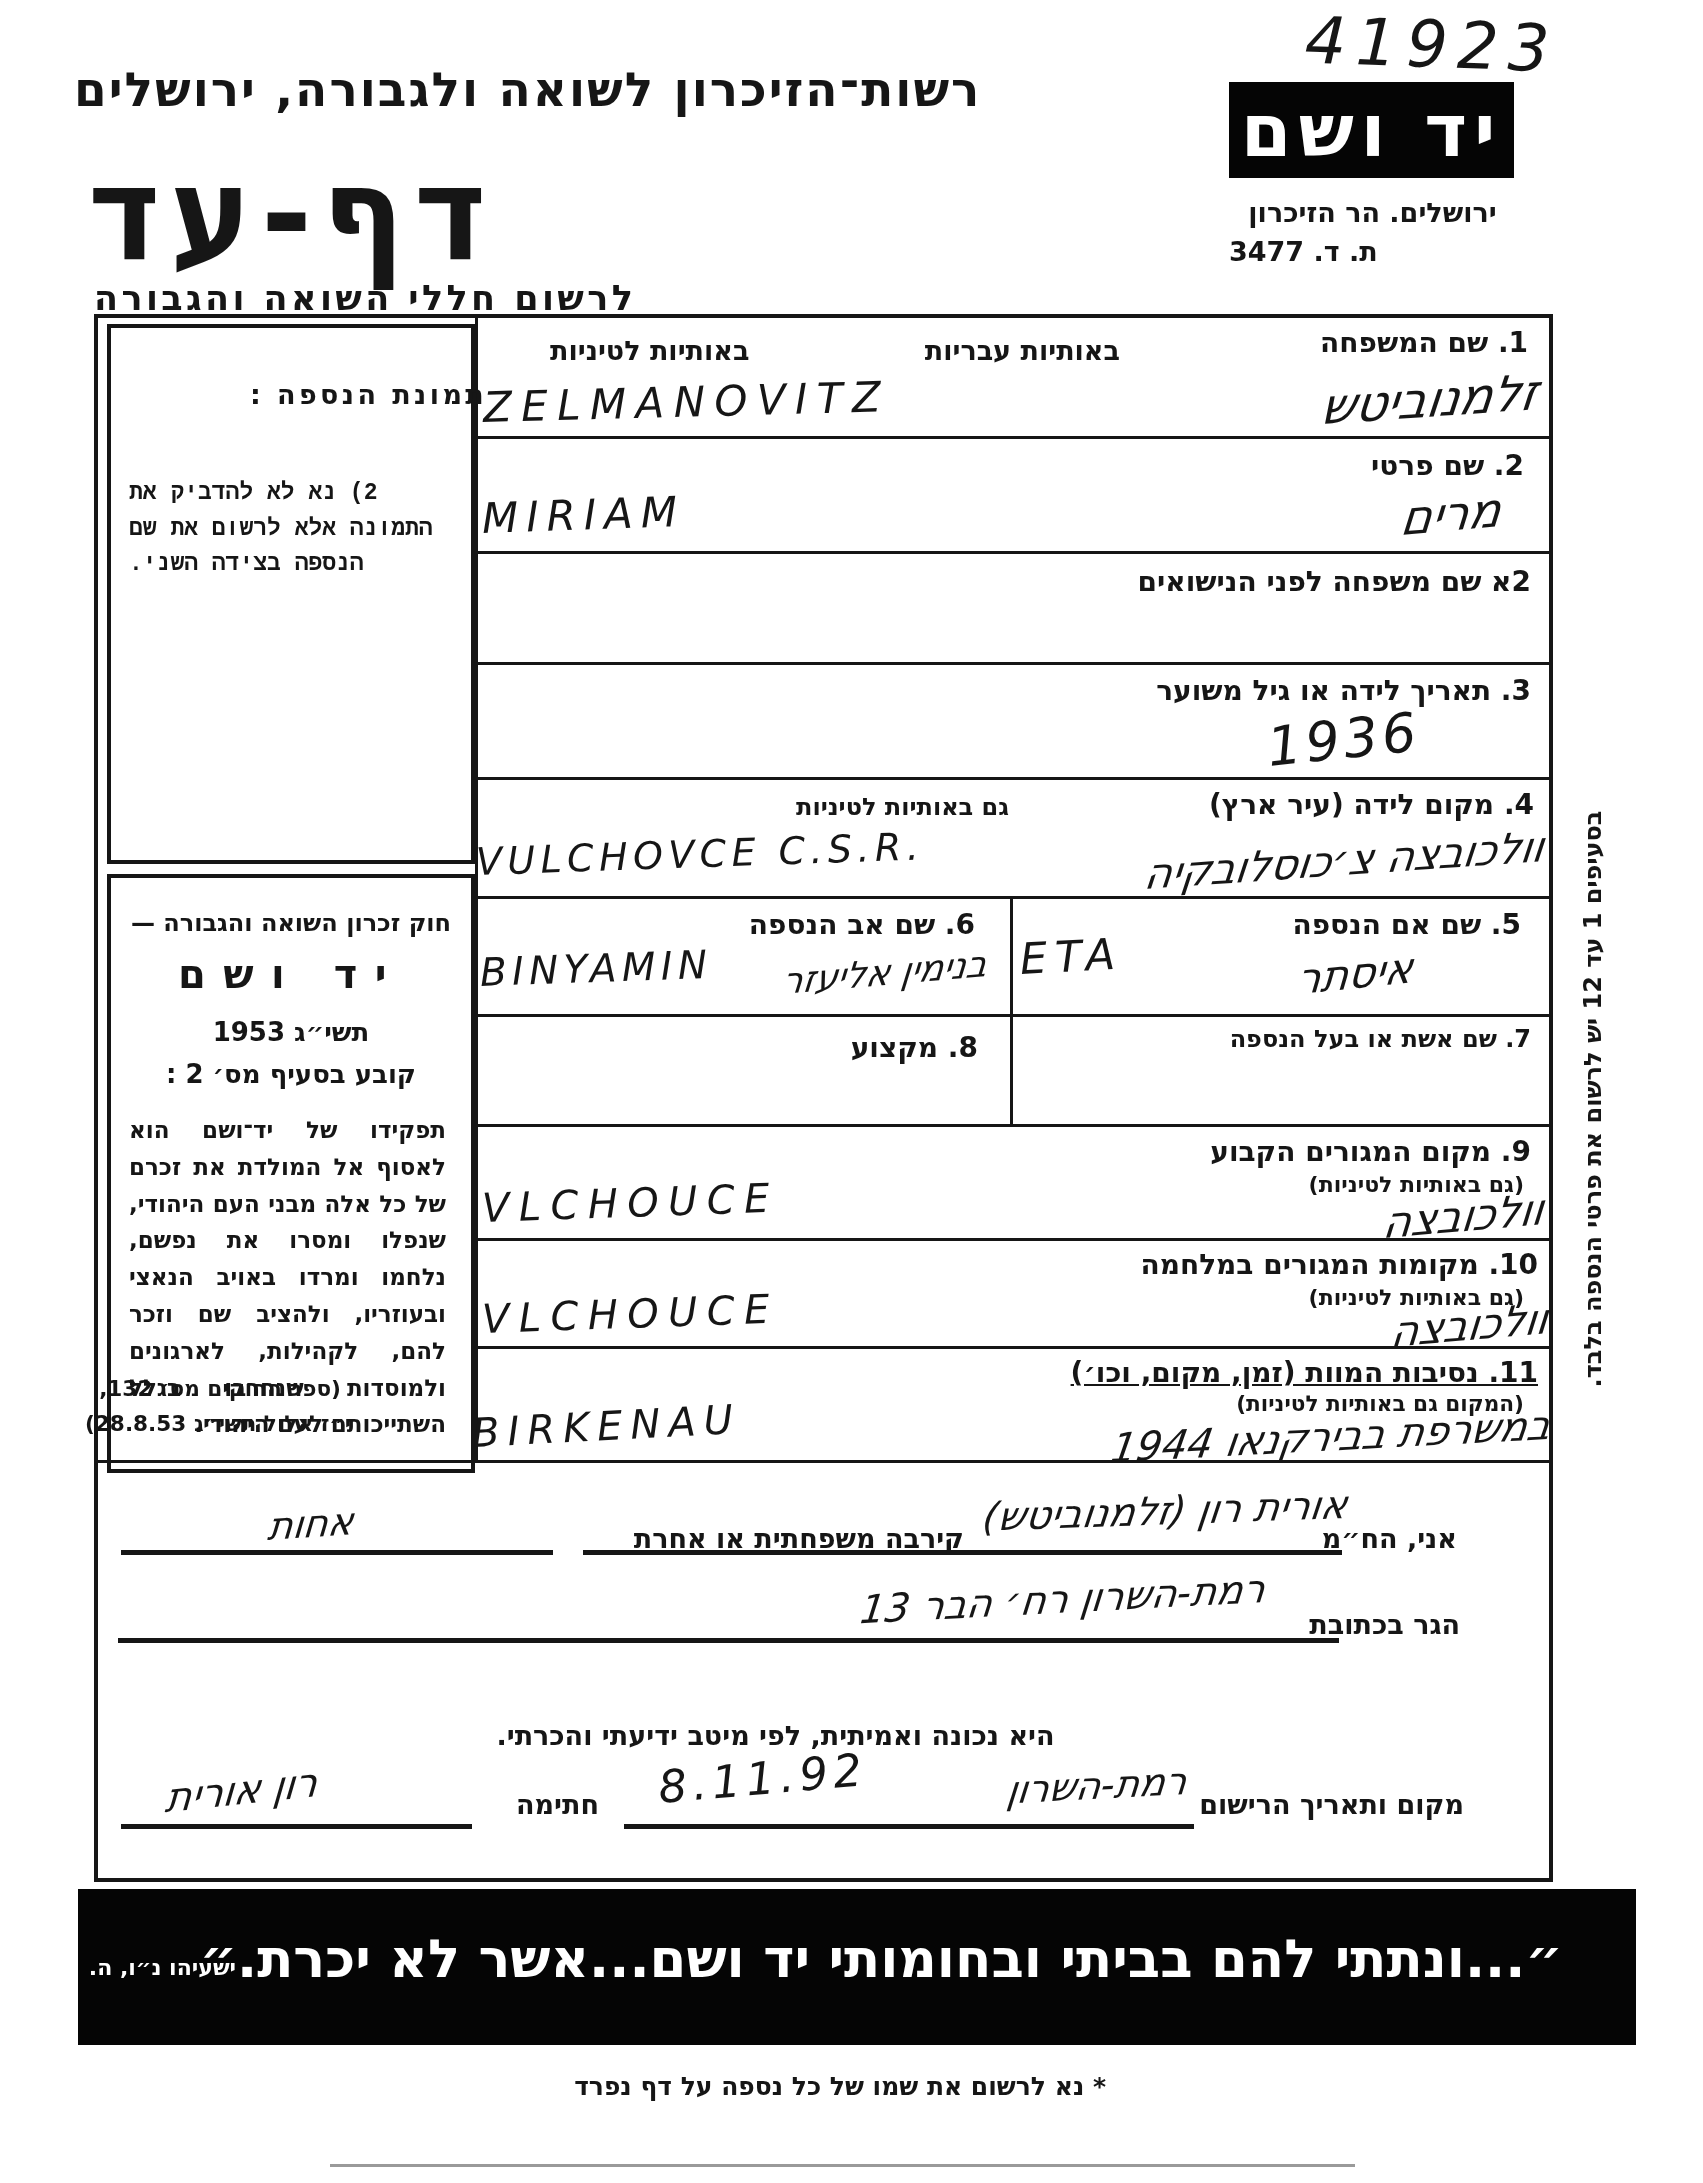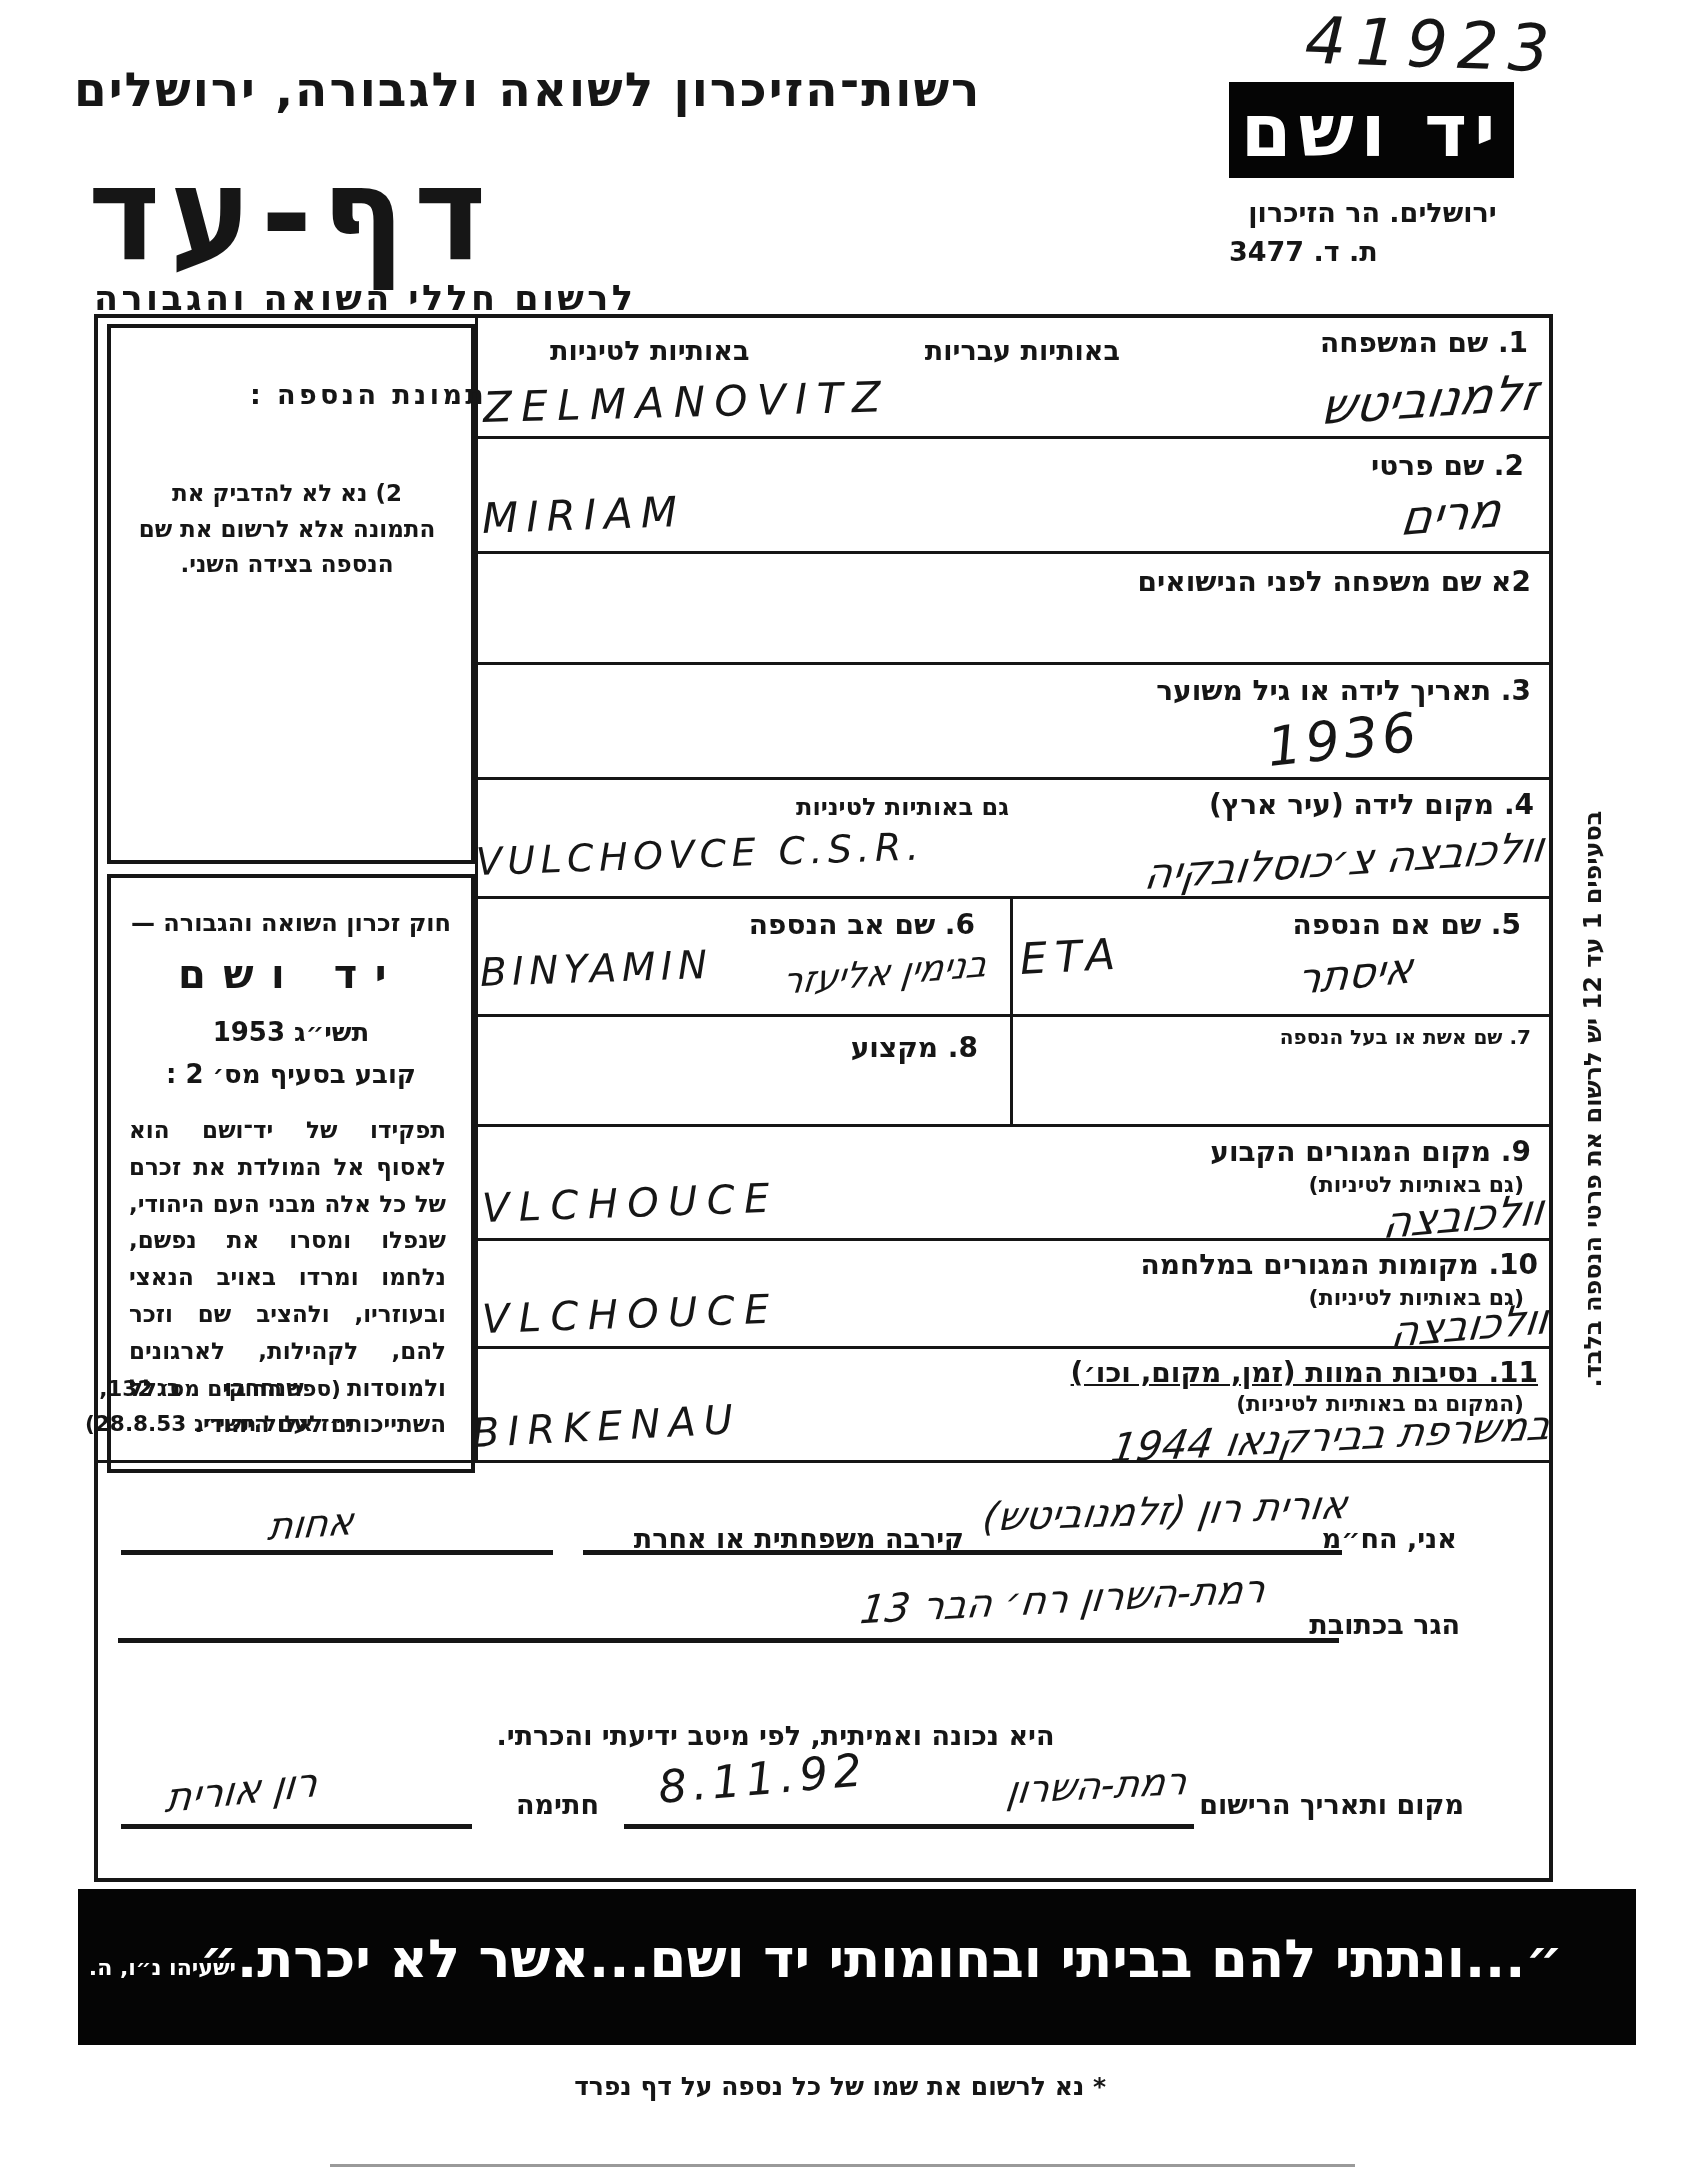--- a/index.html
+++ b/index.html
@@ -44,21 +44,21 @@
   <div class="abs nw" style="left:1229px;top:197px;width:287px;text-align:center;font-size:27px;font-weight:bold;">ירושלים. הר הזיכרון</div>
   <div class="abs nw" style="left:1229px;top:236px;width:287px;text-align:left;font-size:27px;font-weight:bold;padding-left:0px;box-sizing:border-box;">ת. ד. 3477</div>
 
   <div class="abs outer" style="left:94px;top:314px;width:1459px;height:1568px;"></div>
 
   <div class="abs vline" style="left:475px;top:314px;height:1148px;"></div>
 
   <div class="abs box" style="left:107px;top:324px;width:368px;height:540px;"></div>
 
   <div class="abs nw" style="left:250px;top:379px;font-size:27px;font-weight:600;letter-spacing:3.4px;">תמונת הנספה :</div>
-  <div class="abs" style="left:129px;top:476px;width:316px;font-size:23px;font-weight:bold;line-height:1.55;text-align:center;">2) נא לא להדביק את התמונה אלא לרשום את שם הנספה בצידה השני.</div>
+  <div class="abs" style="left:129px;top:476px;width:316px;font-size:23px;font-weight:bold;line-height:1.55;text-align:left;font-family:Liberation Mono, monospace;">2) נא לא להדביק את התמונה אלא לרשום את שם הנספה בצידה השני.</div>
 
   <div class="abs box" style="left:107px;top:874px;width:368px;height:599px;"></div>
   <div class="abs nw" style="left:107px;top:909px;width:368px;text-align:center;font-size:24px;font-weight:bold;">חוק זכרון השואה והגבורה —</div>
   <div class="abs nw" style="left:107px;top:951px;width:368px;text-align:center;font-size:40px;font-weight:900;letter-spacing:17.5px;">יד ושם</div>
   <div class="abs nw" style="left:107px;top:1017px;width:368px;text-align:center;font-size:26px;font-weight:bold;">תשי״ג 1953</div>
   <div class="abs nw" style="left:107px;top:1059px;width:368px;text-align:center;font-size:26px;font-weight:bold;">קובע בסעיף מס׳ 2 :</div>
   <div class="abs" style="left:129px;top:1112px;width:317px;font-size:23px;font-weight:bold;line-height:1.6;text-align:justify;">תפקידו של יד־ושם הוא לאסוף אל המולדת את זכרם של כל אלה מבני העם היהודי, שנפלו ומסרו את נפשם, נלחמו ומרדו באויב הנאצי ובעוזריו, ולהציב שם וזכר להם, לקהילות, לארגונים ולמוסדות שנחרבו בגלל השתייכותם לעם היהודי.</div>
   <div class="abs nw" style="right:1362px;top:1376px;font-size:21.6px;font-weight:bold;">(ספר החוקים מס׳ 132,</div>
   <div class="abs nw" style="right:1352px;top:1411px;font-size:21.6px;font-weight:bold;">י״ז אלול תשי״ג 28.8.53)</div>
 
@@ -95,21 +95,21 @@
   <div class="abs hw hw-he" style="right:159px;top:822px;font-size:42px;transform:rotate(-4deg) skewX(-12deg);">וולכובצה  צ׳כוסלובקיה</div>
   <div class="abs hw hw-lat" style="left:476px;top:840px;font-size:38px;letter-spacing:5.4px;transform:rotate(-2deg);">VULCHOVCE  C.S.R.</div>
 
   <div class="abs lbl" style="right:182px;top:908px;font-size:28px;">5.  שם אם הנספה</div>
   <div class="abs lbl" style="right:728px;top:908px;font-size:28px;">6.  שם  אב  הנספה</div>
   <div class="abs hw hw-he" style="right:290px;top:943px;font-size:42px;transform:rotate(-6deg) skewX(-12deg);">איסתר</div>
   <div class="abs hw hw-lat" style="left:1020px;top:934px;font-size:43px;letter-spacing:8px;transform:rotate(-3deg);">ETA</div>
   <div class="abs hw hw-he" style="right:716px;top:943px;font-size:36px;transform:rotate(-5deg) skewX(-12deg);">בנימין אליעזר</div>
   <div class="abs hw hw-lat" style="left:480px;top:950px;font-size:39px;letter-spacing:5.4px;transform:rotate(-2deg);">BINYAMIN</div>
 
-  <div class="abs lbl" style="right:172px;top:1025px;font-size:20px;margin-left:20px;">7.  שם אשת או בעל הנספה</div>
+  <div class="abs lbl" style="right:172px;top:1025px;font-size:24px;margin-left:20px;">7.  שם אשת או בעל הנספה</div>
   <div class="abs lbl" style="right:725px;top:1031px;font-size:28px;text-align:center;">8.  מקצוע</div>
 
   <div class="abs lbl" style="right:172px;top:1135px;font-size:28px;">9.   מקום המגורים הקבוע</div>
   <div class="abs note" style="right:179px;top:1172px;">(גם באותיות לטיניות)</div>
   <div class="abs hw hw-he" style="right:159px;top:1184px;font-size:43px;transform:rotate(-5deg) skewX(-12deg);">וולכובצה</div>
   <div class="abs hw hw-lat" style="left:482px;top:1185px;font-size:40px;letter-spacing:9.4px;transform:rotate(-2deg);">VLCHOUCE</div>
 
   <div class="abs lbl" style="right:165px;top:1248px;font-size:28px;">10. מקומות המגורים במלחמה</div>
   <div class="abs note" style="right:179px;top:1285px;">(גם באותיות לטיניות)</div>
   <div class="abs hw hw-he" style="right:155px;top:1294px;font-size:42px;transform:rotate(-5deg) skewX(-12deg);">וולכובצה</div>

